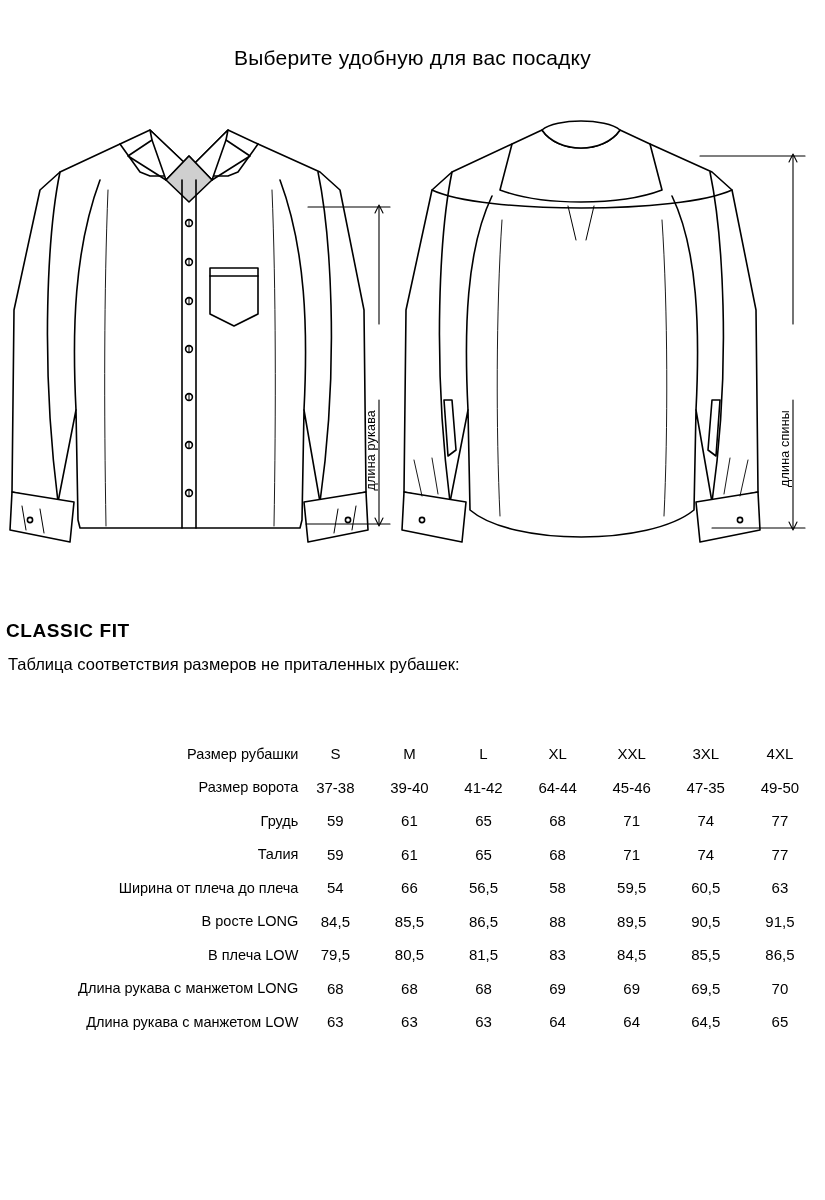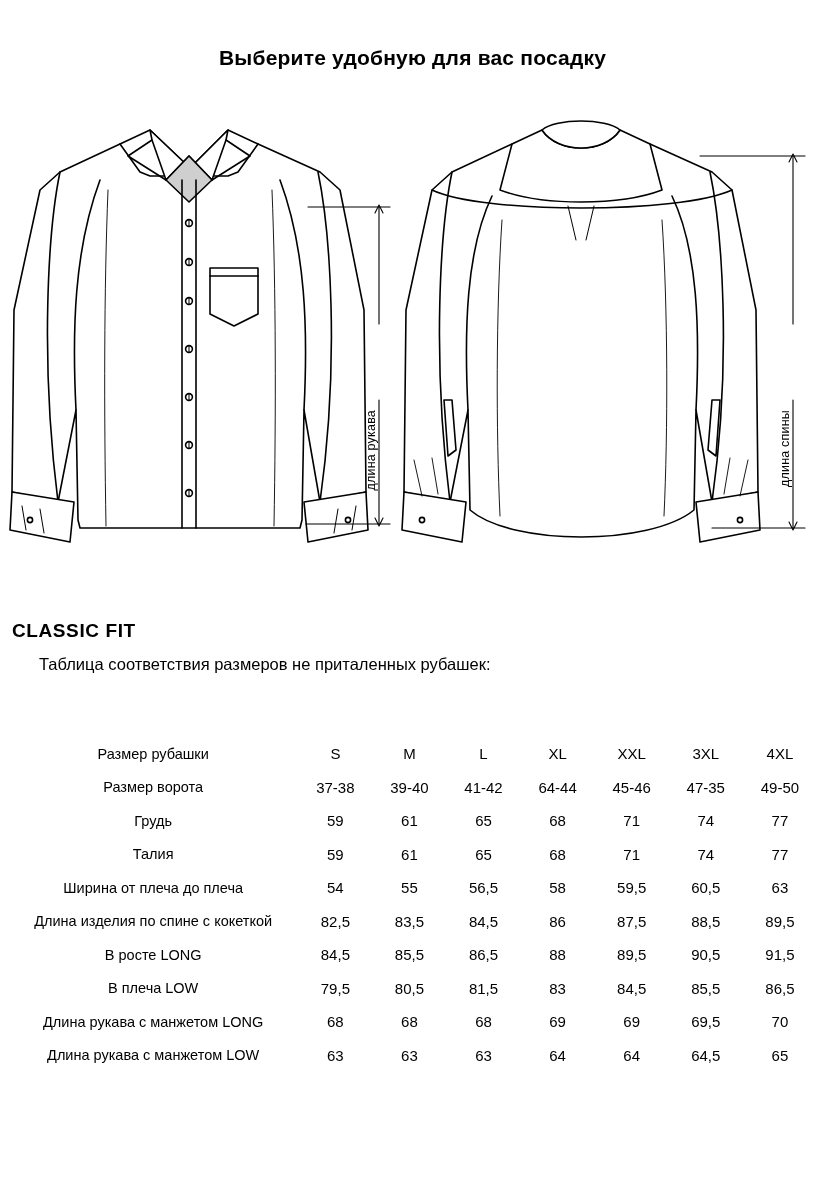--- a/index.html
+++ b/index.html
@@ -20,21 +20,21 @@
     width: 825px;
     height: 1200px;
   }
   .title {
     position: absolute;
     top: 46px;
     left: 0;
     width: 825px;
     text-align: center;
     font-size: 21px;
-    font-weight: bold;
+    font-weight: normal;
     letter-spacing: 0.2px;
   }
   .illustration {
     position: absolute;
     top: 110px;
     left: 0;
     width: 825px;
     height: 470px;
   }
   .vlabel {
@@ -50,49 +50,48 @@
     left: 364px;
     top: 300px;
   }
   .vlabel.back {
     left: 778px;
     top: 300px;
   }
   .fit-name {
     position: absolute;
     top: 620px;
-    left: 12px;
+    left: 6px;
     font-size: 19px;
     font-weight: bold;
     letter-spacing: 0.6px;
   }
   .fit-desc {
     position: absolute;
     top: 655px;
     left: 8px;
     font-size: 16.5px;
-    margin-left: 31px;
   }
   table.sizes {
     position: absolute;
     top: 737px;
     left: 8px;
     width: 809px;
     border-collapse: collapse;
     font-size: 14.5px;
   }
   table.sizes td, table.sizes th {
     padding: 0;
     height: 33.5px;
     vertical-align: middle;
     font-weight: normal;
     text-align: center;
   }
   table.sizes th.rowhead, table.sizes td.rowhead {
-    text-align: center;
+    text-align: right;
     white-space: nowrap;
     width: 290px;
   }
   table.sizes col.datacol {
     width: 74px;
   }
   .row-label {
     font-size: 14.5px;
   }
   .cell-val {
@@ -274,36 +273,26 @@
         <td class="cell-val">61</td>
         <td class="cell-val">65</td>
         <td class="cell-val">68</td>
         <td class="cell-val">71</td>
         <td class="cell-val">74</td>
         <td class="cell-val">77</td>
       </tr>
       <tr>
         <td class="rowhead row-label">Ширина от плеча до плеча</td>
         <td class="cell-val">54</td>
-        <td class="cell-val">55</td>
+        <td class="cell-val">66</td>
         <td class="cell-val">56,5</td>
         <td class="cell-val">58</td>
         <td class="cell-val">59,5</td>
         <td class="cell-val">60,5</td>
         <td class="cell-val">63</td>
-      </tr>
-      <tr>
-        <td class="rowhead row-label">Длина изделия по спине с кокеткой</td>
-        <td class="cell-val">82,5</td>
-        <td class="cell-val">83,5</td>
-        <td class="cell-val">84,5</td>
-        <td class="cell-val">86</td>
-        <td class="cell-val">87,5</td>
-        <td class="cell-val">88,5</td>
-        <td class="cell-val">89,5</td>
       </tr>
       <tr>
         <td class="rowhead row-label">В росте LONG</td>
         <td class="cell-val">84,5</td>
         <td class="cell-val">85,5</td>
         <td class="cell-val">86,5</td>
         <td class="cell-val">88</td>
         <td class="cell-val">89,5</td>
         <td class="cell-val">90,5</td>
         <td class="cell-val">91,5</td>

